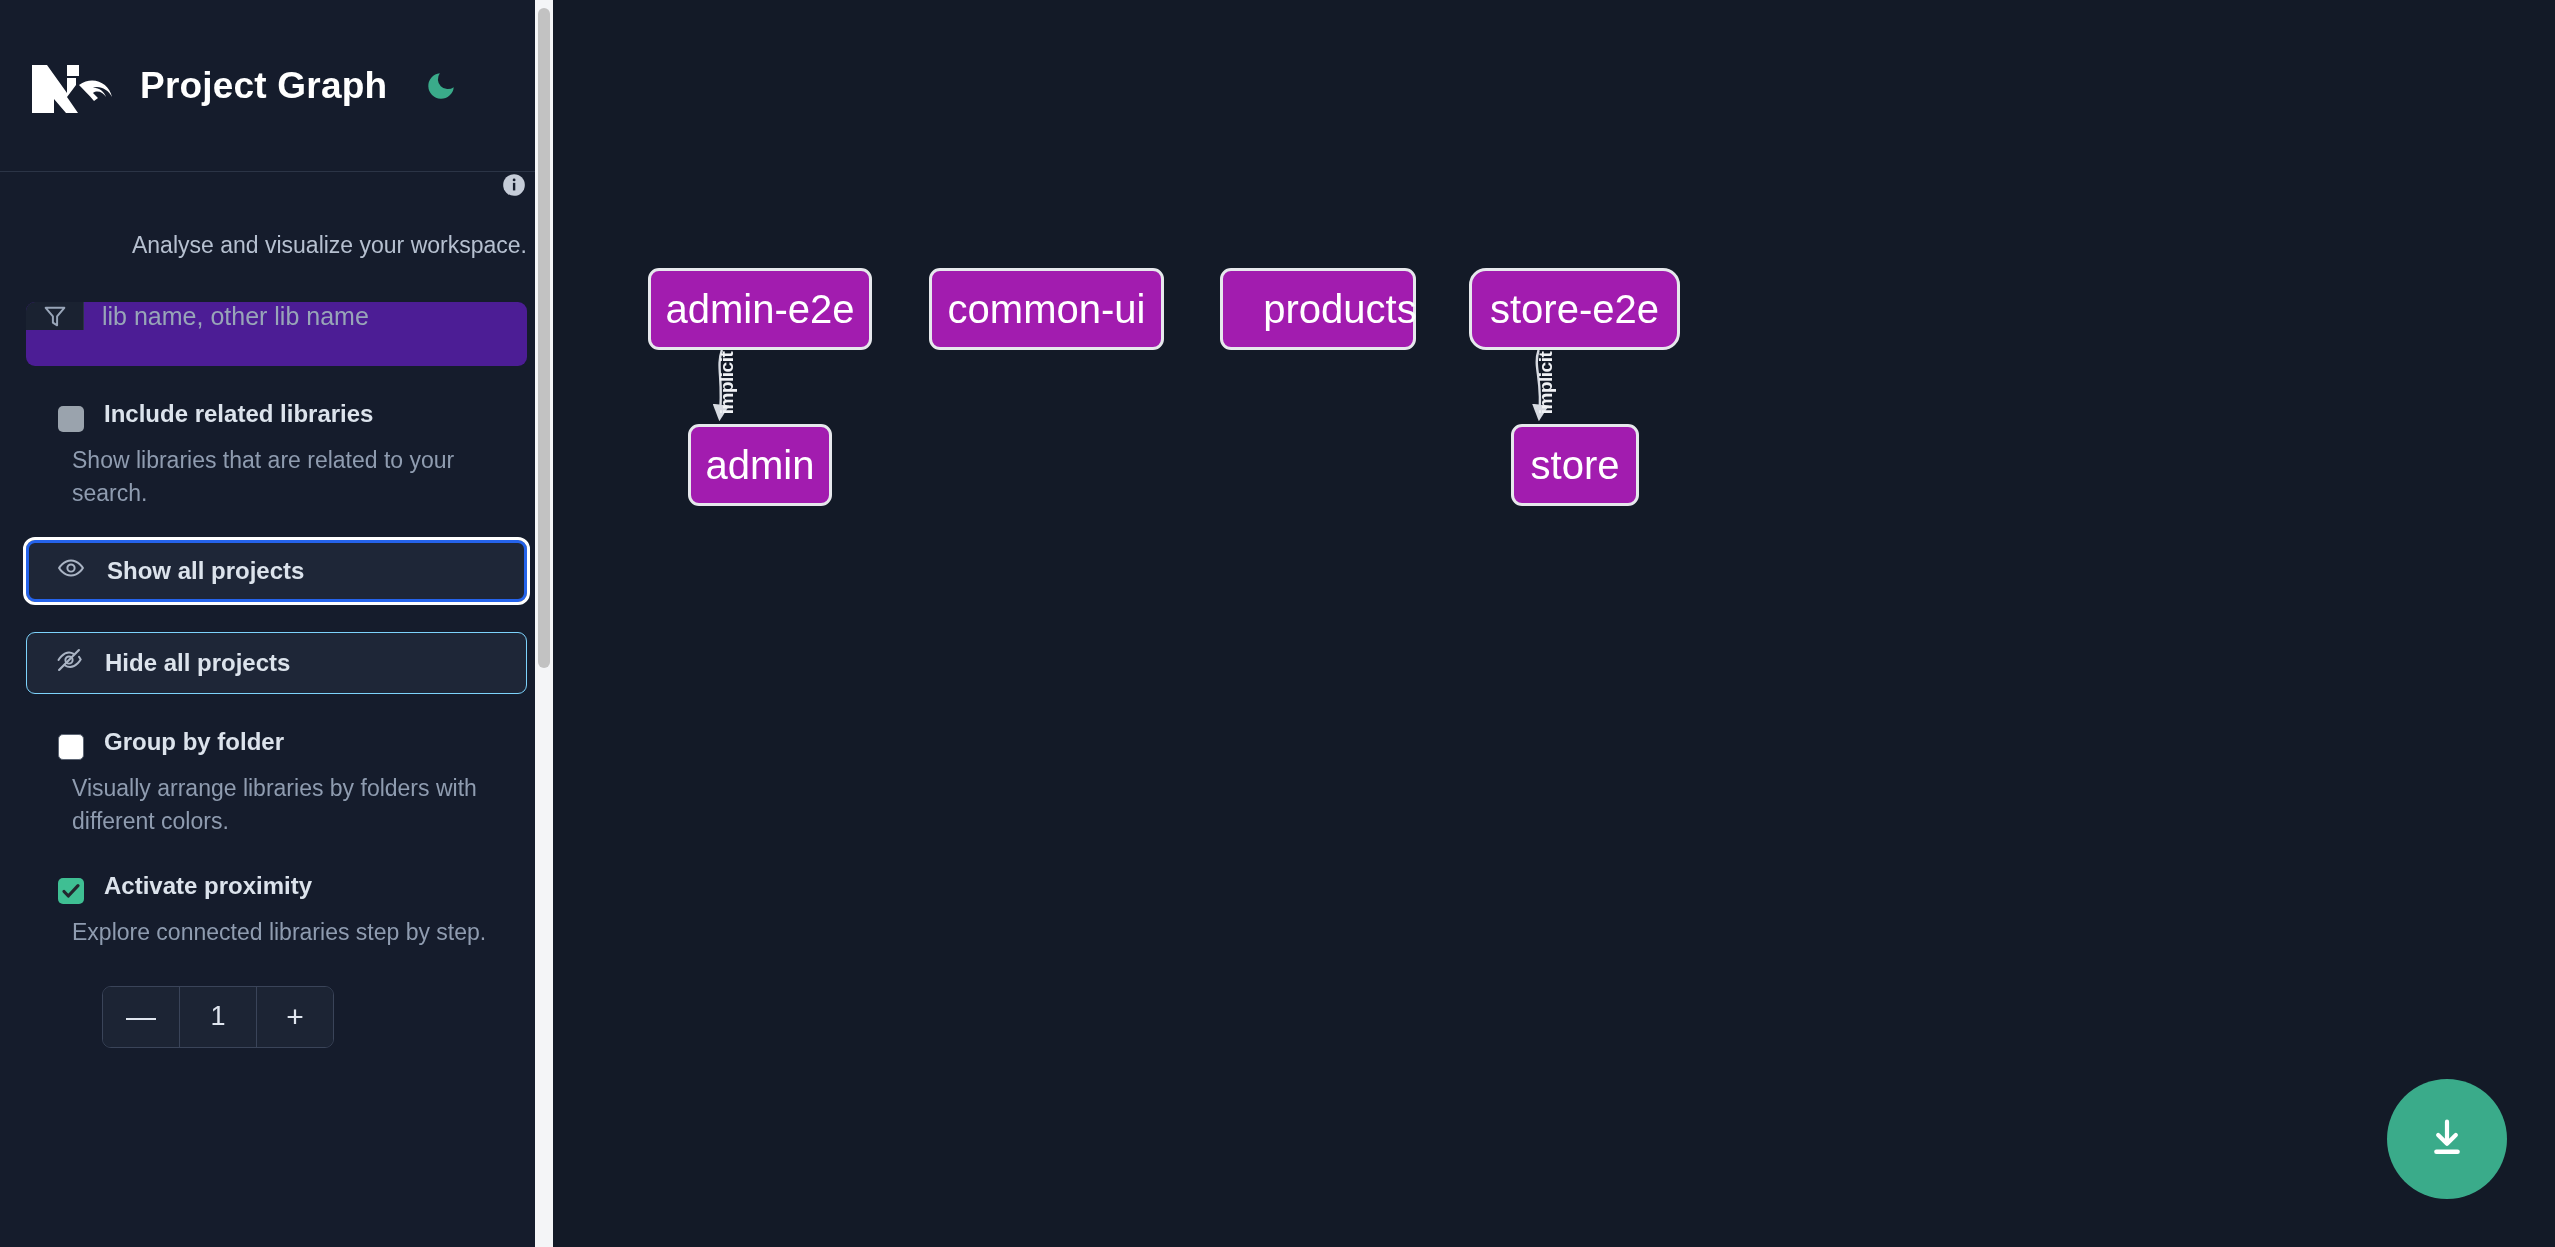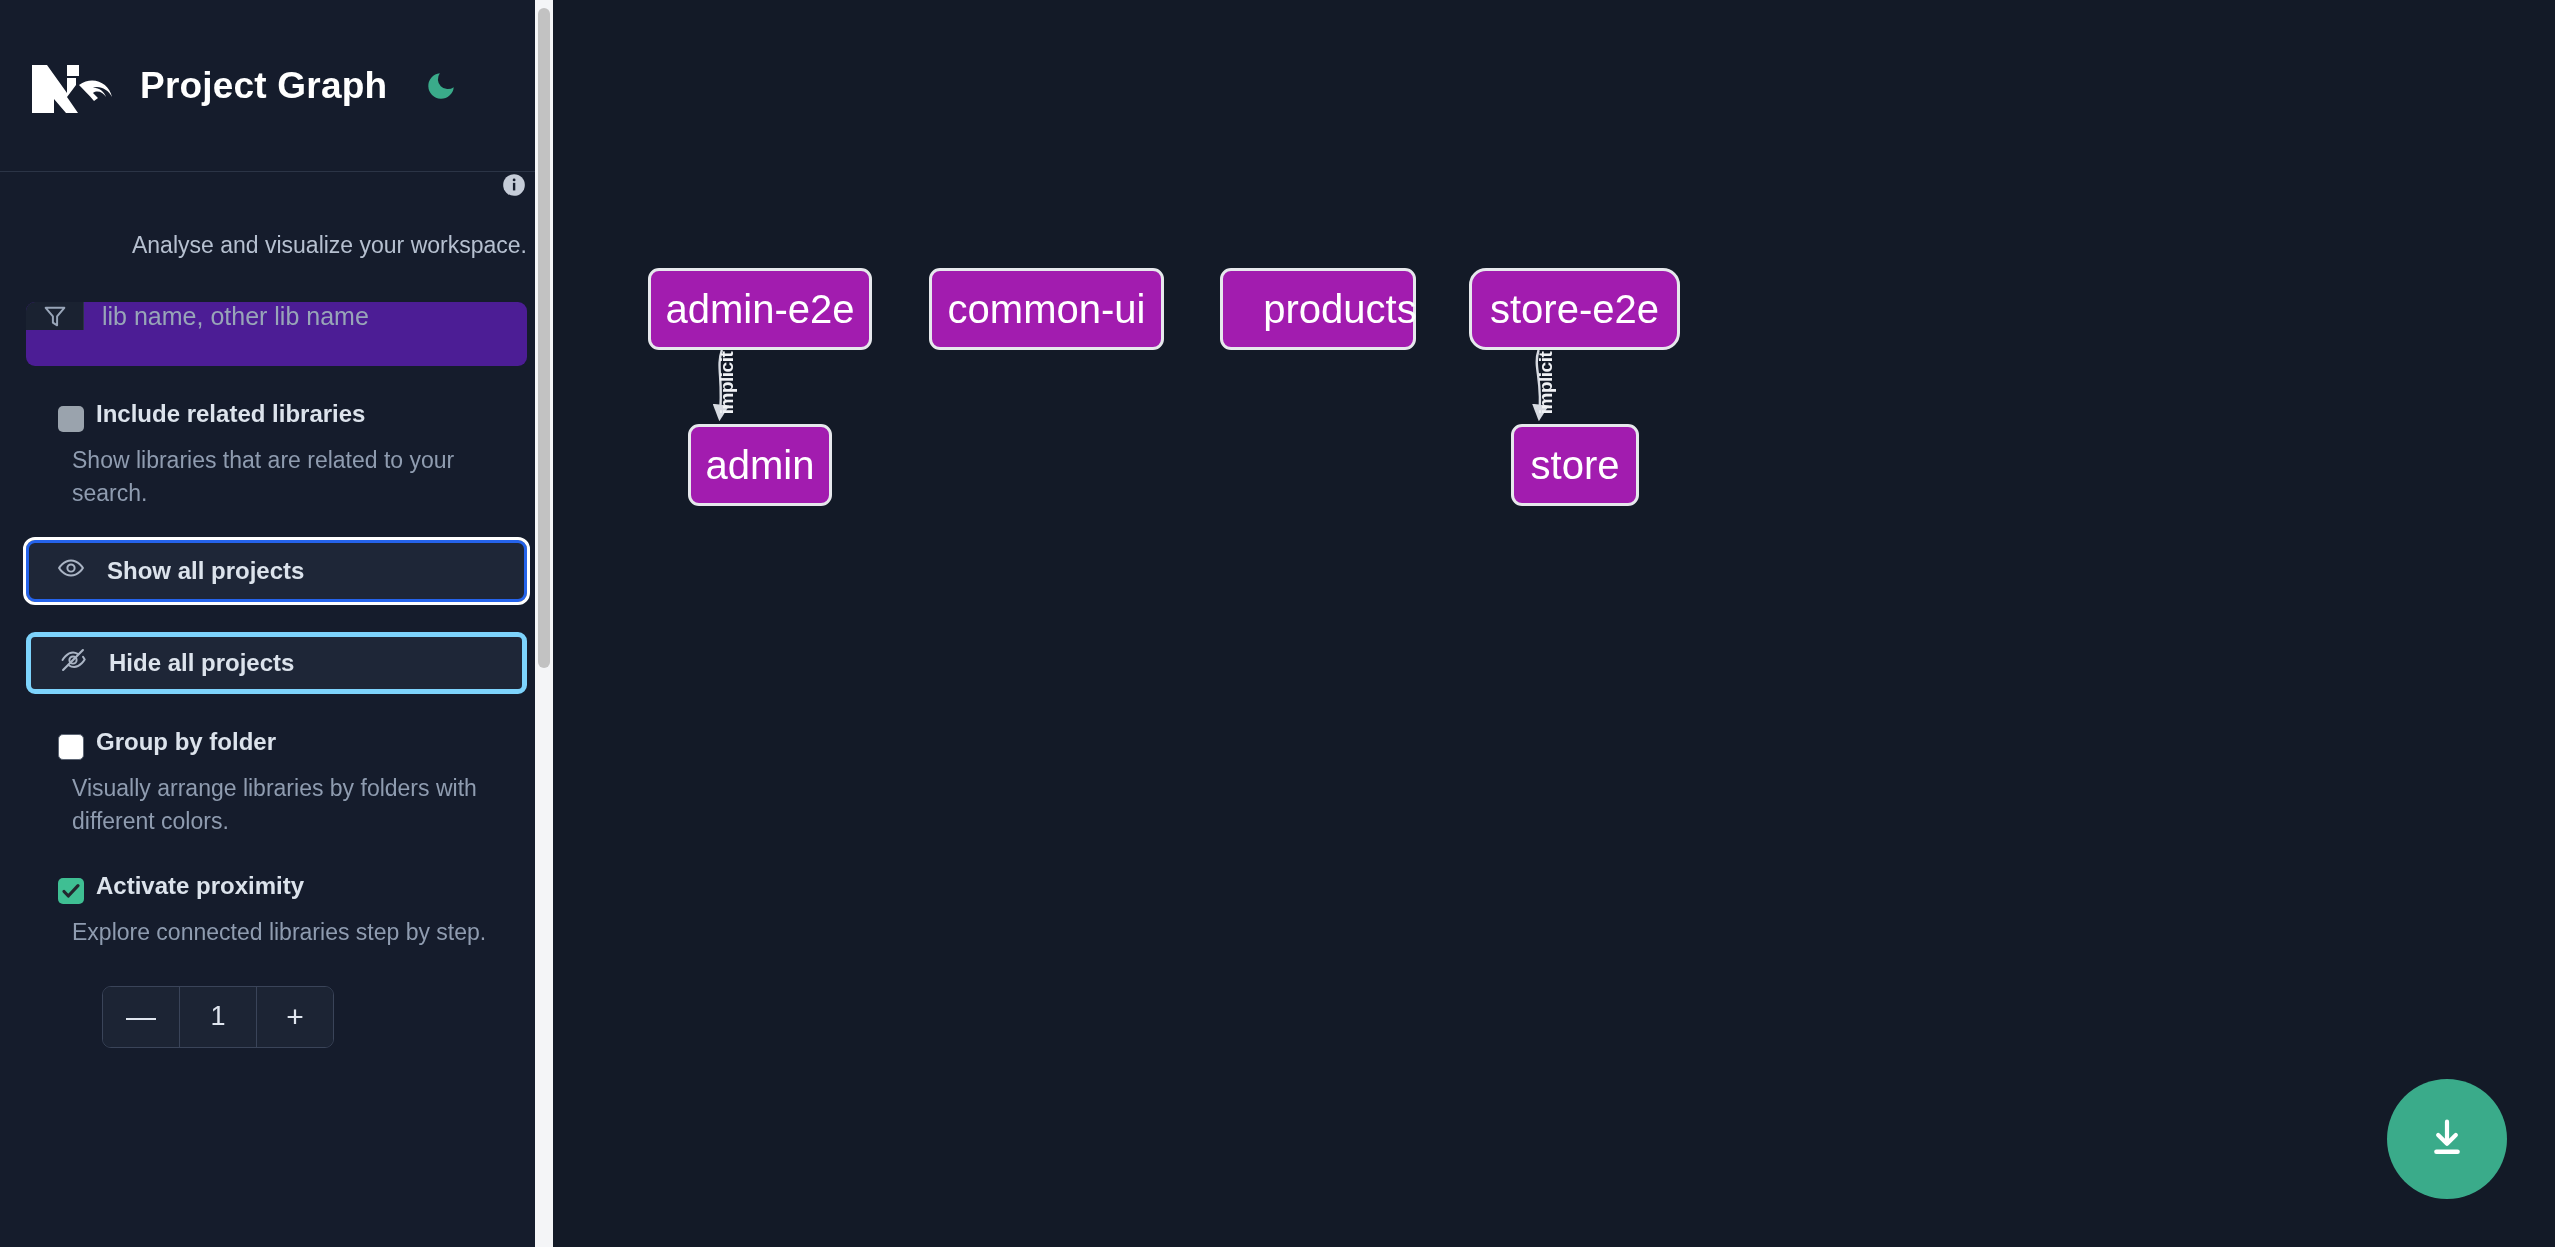--- a/index.html
+++ b/index.html
@@ -69,21 +69,21 @@
     background:transparent;
     border:none; outline:none;
     color:#cfd8e3;
     font-size:25px;
     font-family:"Liberation Sans", sans-serif;
     padding:0 18px;
   }
   .filter-input::placeholder { color:#98a5b8; }
 
   .opt-block { margin-top:34px; }
-  .opt-row { display:flex; align-items:flex-start; gap:12px;padding-left:32px; }
+  .opt-row { display:flex; align-items:flex-start; gap:20px;padding-left:32px; }
   .cbox {
     width:26px; height:26px; flex:0 0 26px;
     margin-top:6px;
     border-radius:5px;
     position:relative;
   }
   .cbox.grey { background:#9aa3ad; }
   .cbox.white { background:#ffffff; border:1px solid #5d6675; }
   .cbox.green { background:#3fbf93; }
   .cbox.green svg { position:absolute; left:2px; top:2px; }
@@ -95,21 +95,21 @@
   }
 
   .big-btn {
     margin-top:30px;
     height:62px;
     width:100%;
     display:flex; align-items:center;
     gap:22px;
     padding-left:28px;
     background:#1e2637;
-    border:5px solid #7dd3fc;
+    border:1px solid #7dd3fc;
     border-radius:9px;
     color:#dce3ec;
     font-size:24px;
     font-weight:bold;
     cursor:pointer;
     font-family:"Liberation Sans", sans-serif;
   }
   .big-btn.focused {
     border:3px solid #2563eb;
     outline:3px solid #ffffff;

